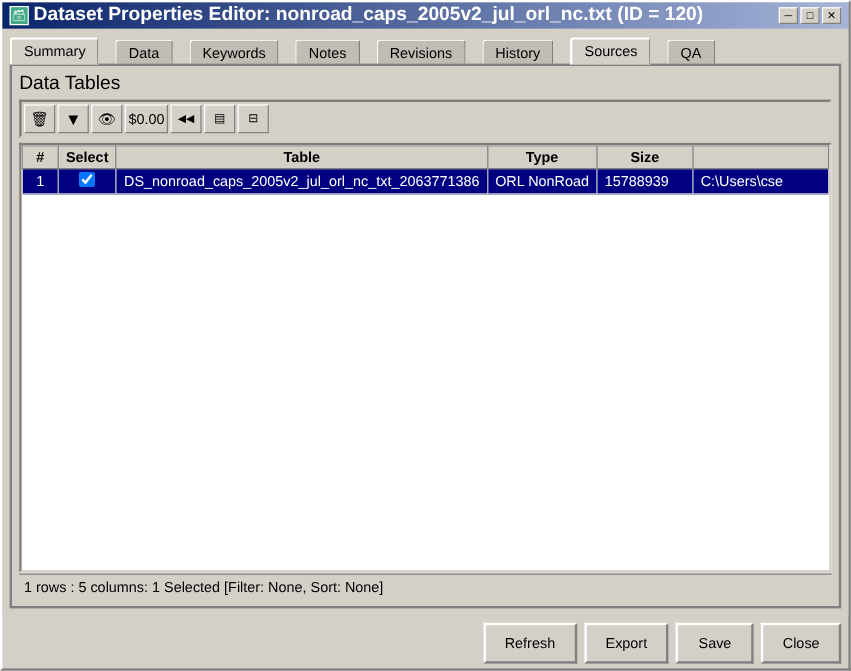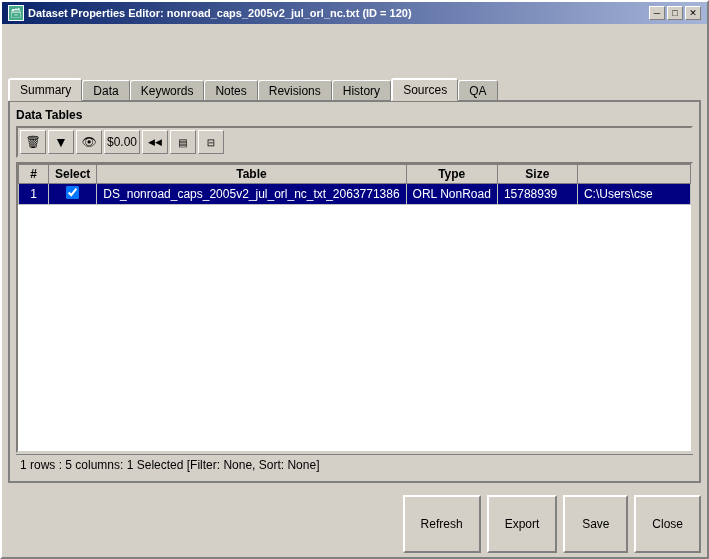--- a/index.html
+++ b/index.html
@@ -40,21 +40,21 @@
       border: 1px solid #fff;
       display: flex;
       align-items: center;
       justify-content: center;
       font-size: 9px;
       color: white;
       flex-shrink: 0;
     }
 
     .title-text {
-      font-size: 11px;
+      font-size: 16px;
       font-weight: bold;
       color: white;
     }
 
     .title-buttons {
       display: flex;
       gap: 2px;
     }
 
     .title-btn {
@@ -78,21 +78,21 @@
       flex-direction: column;
       padding: 6px;
       background: #d4d0c8;
       overflow: hidden;
     }
 
     .tabs {
       display: flex;
       flex-direction: row;
       align-items: flex-end;
-      gap: 0;
+      gap: 14px;
       margin-bottom: 0;
     }
 
     .tab {
       padding: 3px 10px;
       background: #d4d0c8;
       border: 1px solid #808080;
       border-bottom: none;
       cursor: pointer;
       font-size: 12px;
@@ -109,40 +109,39 @@
       z-index: 2;
       border-top: 2px solid #fff;
       border-left: 2px solid #fff;
       border-right: 1px solid #808080;
     }
 
     .tab:not(.active) {
       background: #c0bdb5;
       border-top: 1px solid #fff;
       border-left: 1px solid #fff;
-      margin-top: 47px;
     }
 
     .panel {
       flex: 1;
       background: #d4d0c8;
       border: 2px solid #808080;
       border-top: 2px solid #808080;
       border-left: 2px solid #808080;
       display: flex;
       flex-direction: column;
       padding: 6px;
       overflow: hidden;
       position: relative;
       z-index: 1;
     }
 
     .panel-title {
-      font-weight: bold;
-      font-size: 12px;
+      font-weight: normal;
+      font-size: 16px;
       margin-bottom: 4px;
     }
 
     .toolbar {
       display: flex;
       align-items: center;
       gap: 2px;
       padding: 2px;
       border: 2px inset #d4d0c8;
       background: #d4d0c8;
@@ -227,21 +226,21 @@
 
     .bottom-buttons {
       display: flex;
       justify-content: flex-end;
       gap: 6px;
       padding: 6px 6px 4px 6px;
       flex-shrink: 0;
     }
 
     .bottom-btn {
-      padding: 20px 16px;
+      padding: 8px 16px;
       background: #d4d0c8;
       border: 2px solid #808080;
       border-top-color: #fff;
       border-left-color: #fff;
       cursor: pointer;
       font-size: 12px;
       min-width: 65px;
     }
   </style>
 </head>

